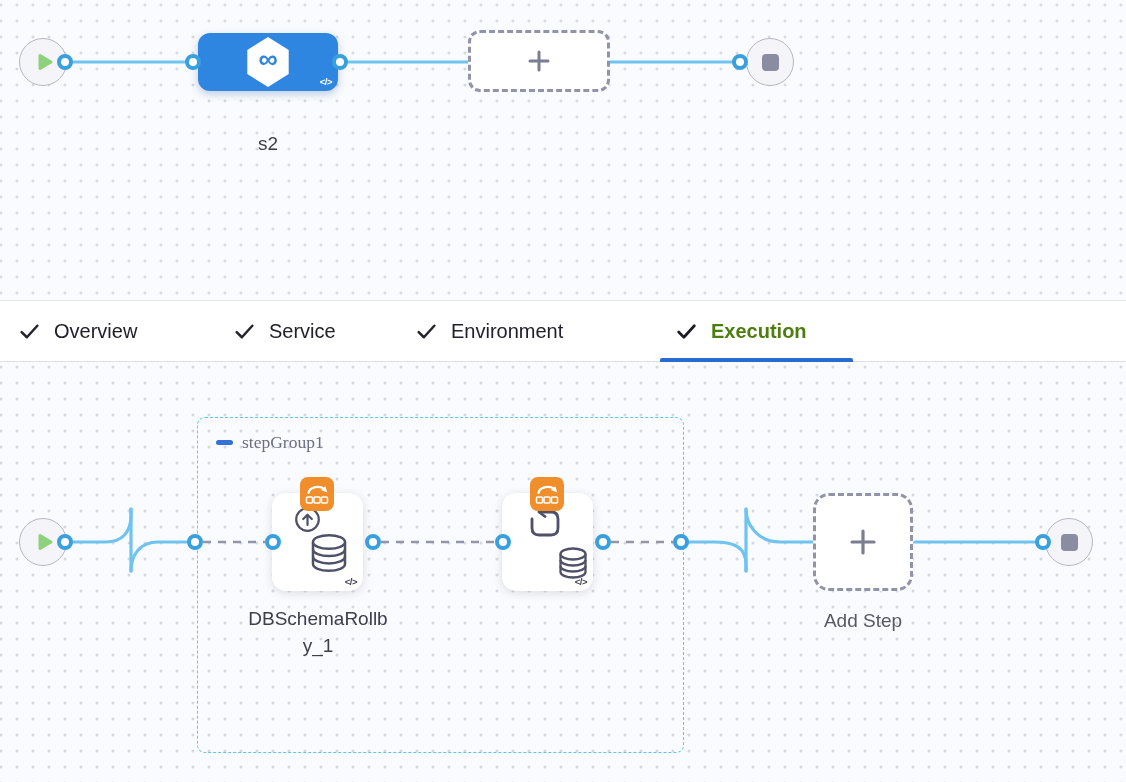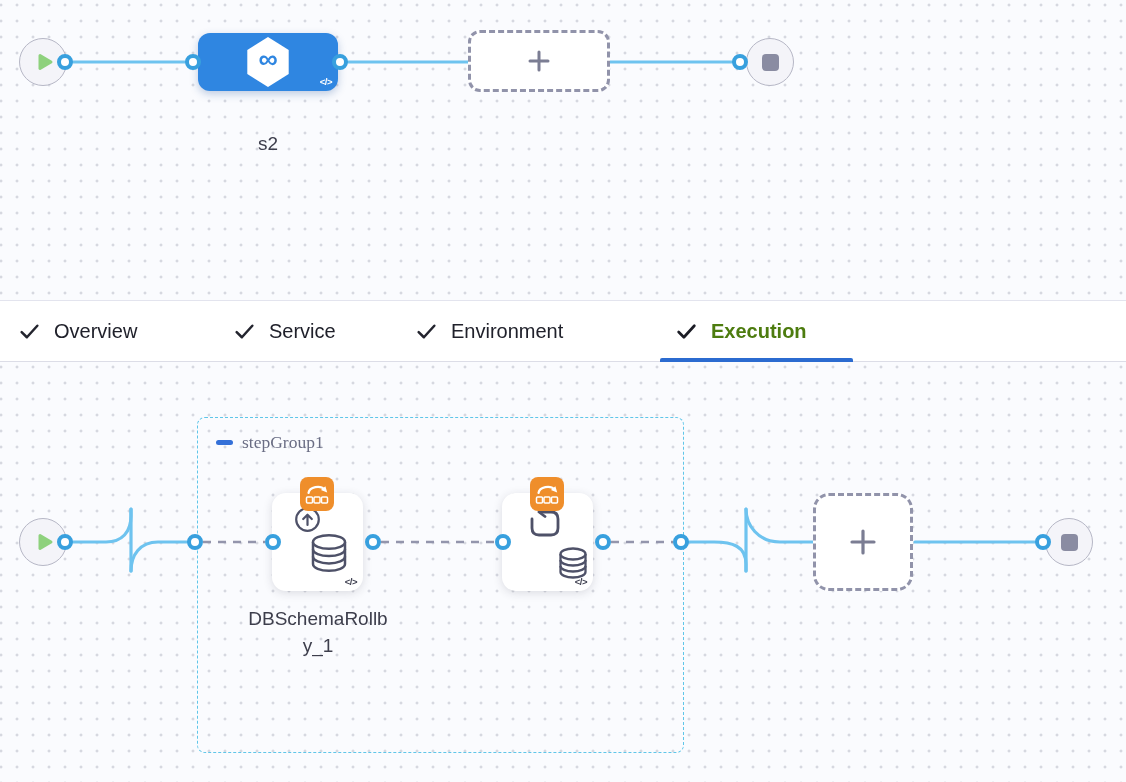--- a/index.html
+++ b/index.html
@@ -261,15 +261,16 @@
         <path d="M18 7 V29 M7 18 H29" stroke="#7b7d93" stroke-width="3.2" stroke-linecap="round" fill="none"></path>
       </svg>
     </div>
 
     <div class="node-circle" style="left:1045px; top:156px;">
       <div class="stop-square"></div>
     </div>
 
     <div class="node-label" style="left:233px; top:243px;">DBSchemaRollb
 y_1</div>
+    <div class="node-label" style="left:778px; top:245px; color:#565866;">Add Step</div>
   </section>
 
 </div>
 
 </body></html>

